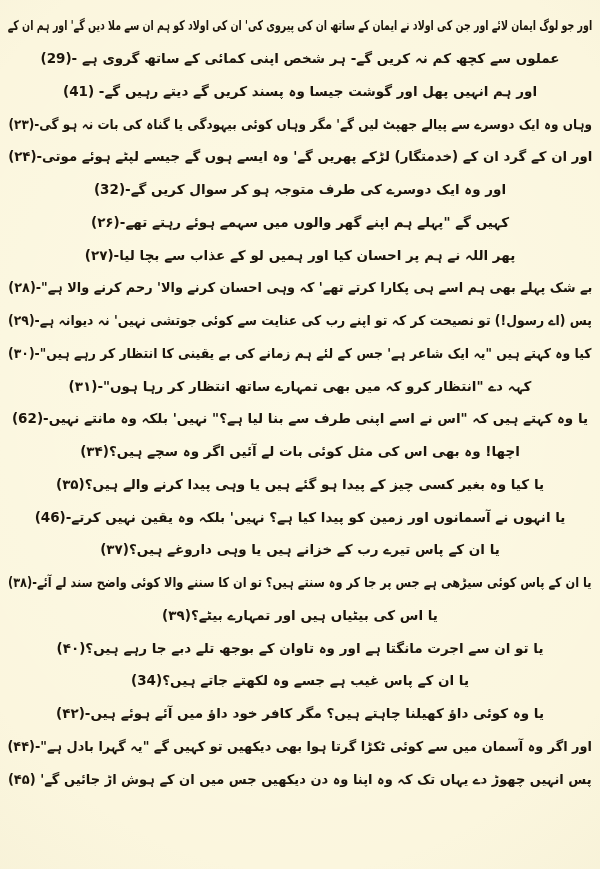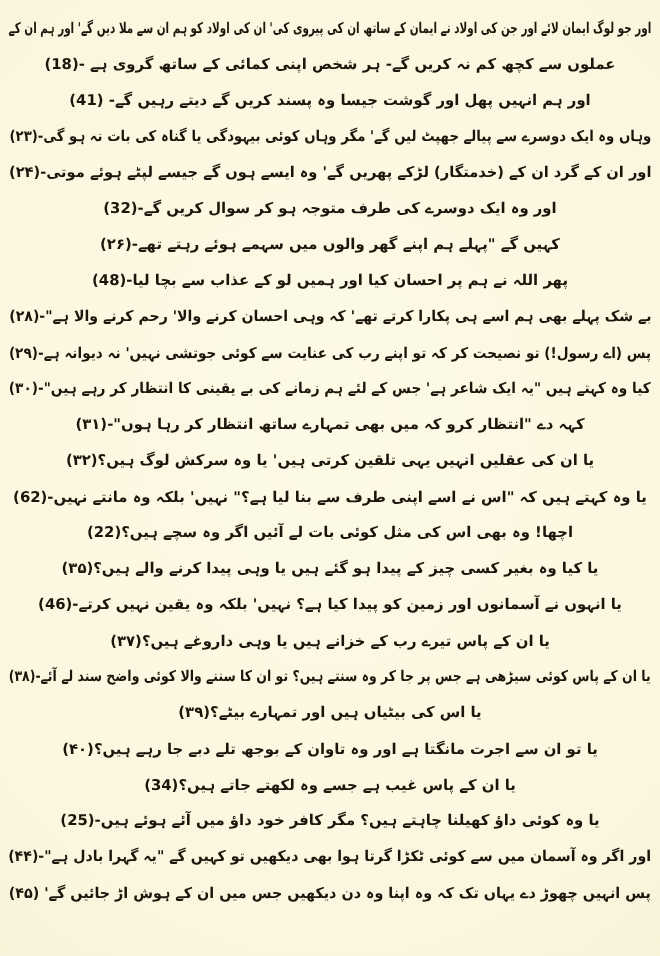--- a/index.html
+++ b/index.html
@@ -44,60 +44,57 @@
   }
 </style>
 </head>
 <body>
 
 <div class="page">
   <div class="line">
       <span style="transform: scaleX(0.699);">اور جو لوگ ایمان لائے اور جن کی اولاد نے ایمان کے ساتھ ان کی پیروی کی' ان کی اولاد کو ہم ان سے ملا دیں گے' اور ہم ان کے</span>
     </div>
   <div class="line">
-      <span>عملوں سے کچھ کم نہ کریں گے- ہر شخص اپنی کمائی کے ساتھ گروی ہے -(18)</span>
+      <span>عملوں سے کچھ کم نہ کریں گے- ہر شخص اپنی کمائی کے ساتھ گروی ہے -(29)</span>
     </div>
   <div class="line">
       <span>اور ہم انہیں پھل اور گوشت جیسا وہ پسند کریں گے دیتے رہیں گے- (41)</span>
     </div>
   <div class="line">
       <span style="transform: scaleX(0.894);">وہاں وہ ایک دوسرے سے پیالے جھپٹ لیں گے' مگر وہاں کوئی بیہودگی یا گناہ کی بات نہ ہو گی-(۲۳)</span>
     </div>
   <div class="line">
       <span style="transform: scaleX(0.986);">اور ان کے گرد ان کے (خدمتگار) لڑکے پھریں گے' وہ ایسے ہوں گے جیسے لپٹے ہوئے موتی-(۲۴)</span>
     </div>
   <div class="line">
       <span>اور وہ ایک دوسرے کی طرف متوجہ ہو کر سوال کریں گے-(32)</span>
     </div>
   <div class="line">
       <span>کہیں گے "پہلے ہم اپنے گھر والوں میں سہمے ہوئے رہتے تھے-(۲۶)</span>
     </div>
   <div class="line">
-      <span>پھر اللہ نے ہم پر احسان کیا اور ہمیں لو کے عذاب سے بچا لیا-(48)</span>
+      <span>پھر اللہ نے ہم پر احسان کیا اور ہمیں لو کے عذاب سے بچا لیا-(۲۷)</span>
     </div>
   <div class="line">
       <span style="transform: scaleX(0.95);">بے شک پہلے بھی ہم اسے ہی پکارا کرتے تھے' کہ وہی احسان کرنے والا' رحم کرنے والا ہے"-(۲۸)</span>
     </div>
   <div class="line">
       <span style="transform: scaleX(0.918);">پس (اے رسول!) تو نصیحت کر کہ تو اپنے رب کی عنایت سے کوئی جوتشی نہیں' نہ دیوانہ ہے-(۲۹)</span>
     </div>
   <div class="line">
       <span style="transform: scaleX(0.921);">کیا وہ کہتے ہیں "یہ ایک شاعر ہے' جس کے لئے ہم زمانے کی بے یقینی کا انتظار کر رہے ہیں"-(۳۰)</span>
     </div>
   <div class="line">
       <span>کہہ دے "انتظار کرو کہ میں بھی تمہارے ساتھ انتظار کر رہا ہوں"-(۳۱)</span>
     </div>
   <div class="line">
-      <span>یا ان کی عقلیں انہیں یہی تلقین کرتی ہیں' یا وہ سرکش لوگ ہیں؟(۳۲)</span>
-    </div>
-  <div class="line">
       <span>یا وہ کہتے ہیں کہ "اس نے اسے اپنی طرف سے بنا لیا ہے؟" نہیں' بلکہ وہ مانتے نہیں-(62)</span>
     </div>
   <div class="line">
-      <span>اچھا! وہ بھی اس کی مثل کوئی بات لے آئیں اگر وہ سچے ہیں؟(22)</span>
+      <span>اچھا! وہ بھی اس کی مثل کوئی بات لے آئیں اگر وہ سچے ہیں؟(۳۴)</span>
     </div>
   <div class="line">
       <span>یا کیا وہ بغیر کسی چیز کے پیدا ہو گئے ہیں یا وہی پیدا کرنے والے ہیں؟(۳۵)</span>
     </div>
   <div class="line">
       <span>یا انہوں نے آسمانوں اور زمین کو پیدا کیا ہے؟ نہیں' بلکہ وہ یقین نہیں کرتے-(46)</span>
     </div>
   <div class="line">
       <span>یا ان کے پاس تیرے رب کے خزانے ہیں یا وہی داروغے ہیں؟(۳۷)</span>
     </div>
@@ -107,21 +104,21 @@
   <div class="line">
       <span>یا اس کی بیٹیاں ہیں اور تمہارے بیٹے؟(۳۹)</span>
     </div>
   <div class="line">
       <span>یا تو ان سے اجرت مانگتا ہے اور وہ تاوان کے بوجھ تلے دبے جا رہے ہیں؟(۴۰)</span>
     </div>
   <div class="line">
       <span>یا ان کے پاس غیب ہے جسے وہ لکھتے جاتے ہیں؟(34)</span>
     </div>
   <div class="line">
-      <span>یا وہ کوئی داؤ کھیلنا چاہتے ہیں؟ مگر کافر خود داؤ میں آئے ہوئے ہیں-(25)</span>
+      <span>یا وہ کوئی داؤ کھیلنا چاہتے ہیں؟ مگر کافر خود داؤ میں آئے ہوئے ہیں-(۴۲)</span>
     </div>
   <div class="line">
       <span style="transform: scaleX(0.953);">اور اگر وہ آسمان میں سے کوئی ٹکڑا گرتا ہوا بھی دیکھیں تو کہیں گے "یہ گہرا بادل ہے"-(۴۴)</span>
     </div>
   <div class="line">
       <span style="transform: scaleX(0.964);">پس انہیں چھوڑ دے یہاں تک کہ وہ اپنا وہ دن دیکھیں جس میں ان کے ہوش اڑ جائیں گے' (۴۵)</span>
     </div>
 </div>
 
 </body></html>

